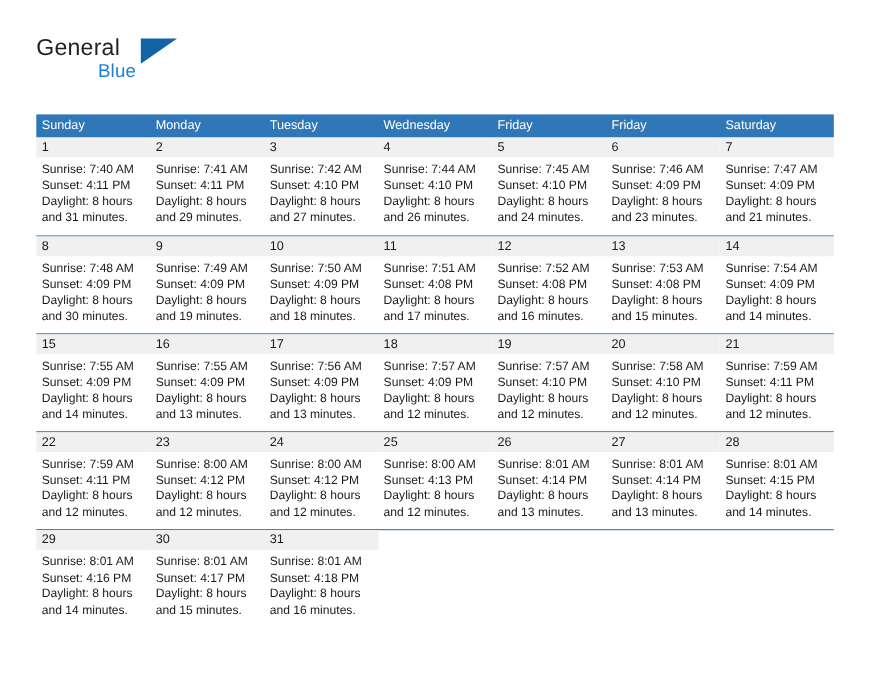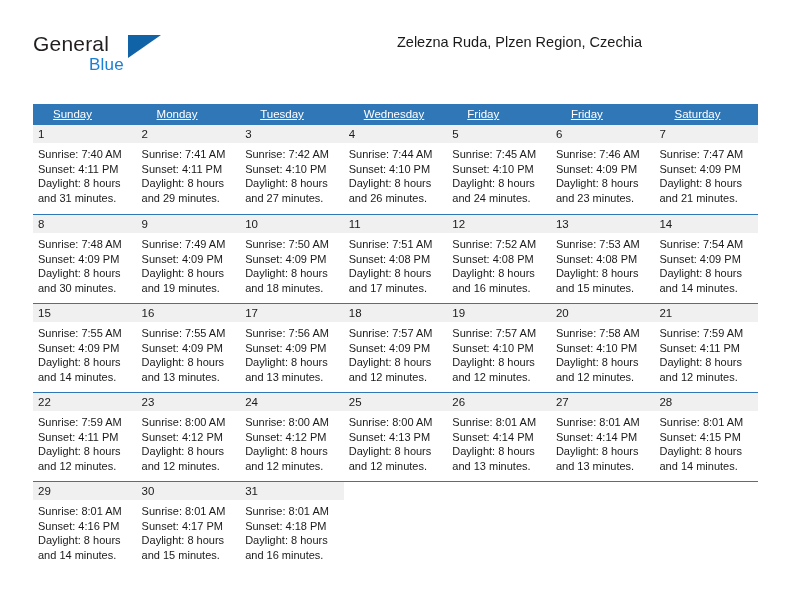--- a/index.html
+++ b/index.html
@@ -96,24 +96,23 @@
     display: flex;
     background: #3077b8;
     height: 21px;
   }
   .weekday {
     flex: 1 1 0;
     min-width: 0;
     color: #ffffff;
     font-size: 11.5px;
     line-height: 21px;
-    padding-left: 20px;
+    padding-left: 5px;
     box-sizing: border-box;
     white-space: nowrap;
-    text-decoration: underline;
   }
 
   .week-row {
     display: flex;
     border-top: 1.5px solid #3077b8;
     height: 89px;
     box-sizing: border-box;
   }
   .week-row:first-of-type {
     border-top: none;
@@ -153,21 +152,20 @@
 
   <div class="header">
 
     <div class="brand">
       <span class="brand-general">General</span>
       <span class="brand-triangle"></span>
       <span class="brand-blue">Blue</span>
     </div>
 
     <div class="title-block">
-      <div class="location-title">Zelezna Ruda, Plzen Region, Czechia</div>
     </div>
 
   </div>
 
   <div class="calendar">
     <div class="weekday-row">
       <div class="weekday">Sunday</div>
       <div class="weekday">Monday</div>
       <div class="weekday">Tuesday</div>
       <div class="weekday">Wednesday</div>

